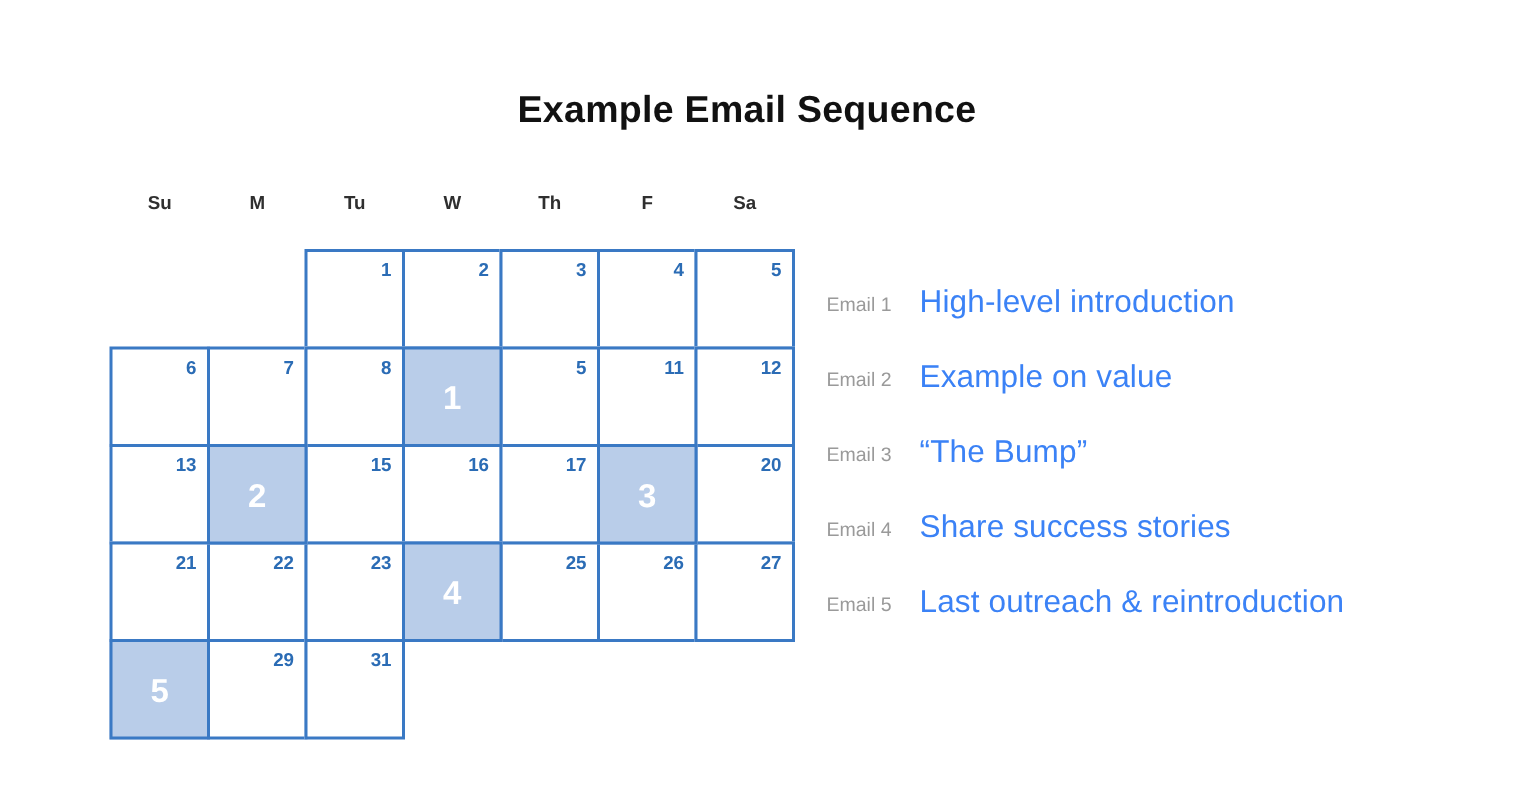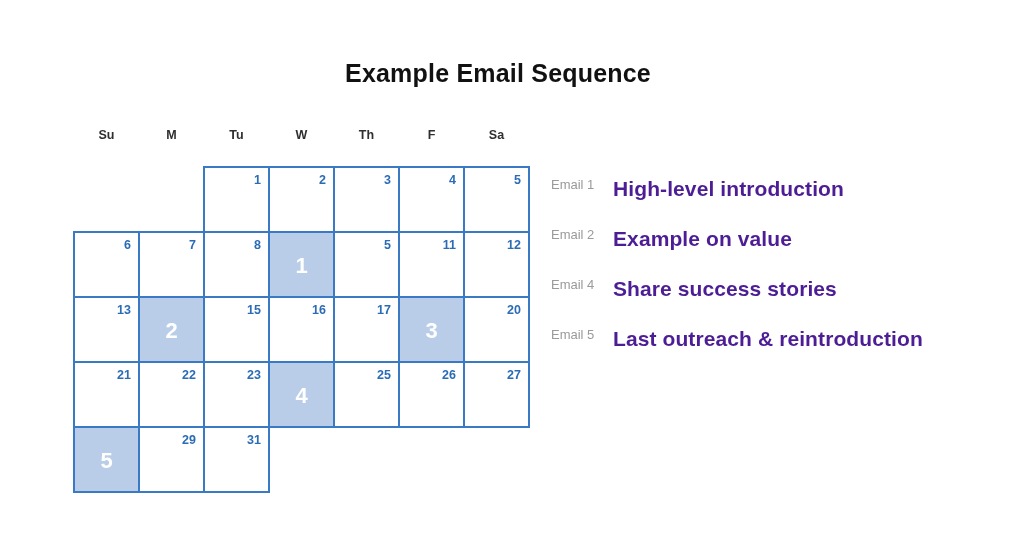--- a/index.html
+++ b/index.html
@@ -99,35 +99,35 @@
 
   
   #legend {
     position: absolute;
     left: 551px;
     top: 177px;
     width: 440px;
   }
   .legend-row {
     display: flex;
-    align-items: flex-start;
+    align-items: center;
     height: 50px;
   }
   .legend-tag {
     width: 62px;
     flex: 0 0 62px;
     font-size: 13px;
     font-weight: normal;
     color: #9a9a9a;
     white-space: nowrap;
   }
   .legend-desc {
     font-size: 21px;
-    font-weight: bold;
-    color: #4c1d95;
+    font-weight: normal;
+    color: #3b82f6;
     white-space: nowrap;
     letter-spacing: 0.1px;
   }
 </style>
 </head>
 <body>
 
 <div id="slide-title"><span>Example Email Sequence</span></div>
 
 <div id="calendar">
@@ -238,20 +238,24 @@
 <div id="legend">
     <div class="legend-row">
       <div class="legend-tag">Email 1</div>
       <div class="legend-desc">High-level introduction</div>
     </div>
     <div class="legend-row">
       <div class="legend-tag">Email 2</div>
       <div class="legend-desc">Example on value</div>
     </div>
     <div class="legend-row">
+      <div class="legend-tag">Email 3</div>
+      <div class="legend-desc">“The Bump”</div>
+    </div>
+    <div class="legend-row">
       <div class="legend-tag">Email 4</div>
       <div class="legend-desc">Share success stories</div>
     </div>
     <div class="legend-row">
       <div class="legend-tag">Email 5</div>
       <div class="legend-desc">Last outreach &amp; reintroduction</div>
     </div>
   </div>
 
 </body></html>

